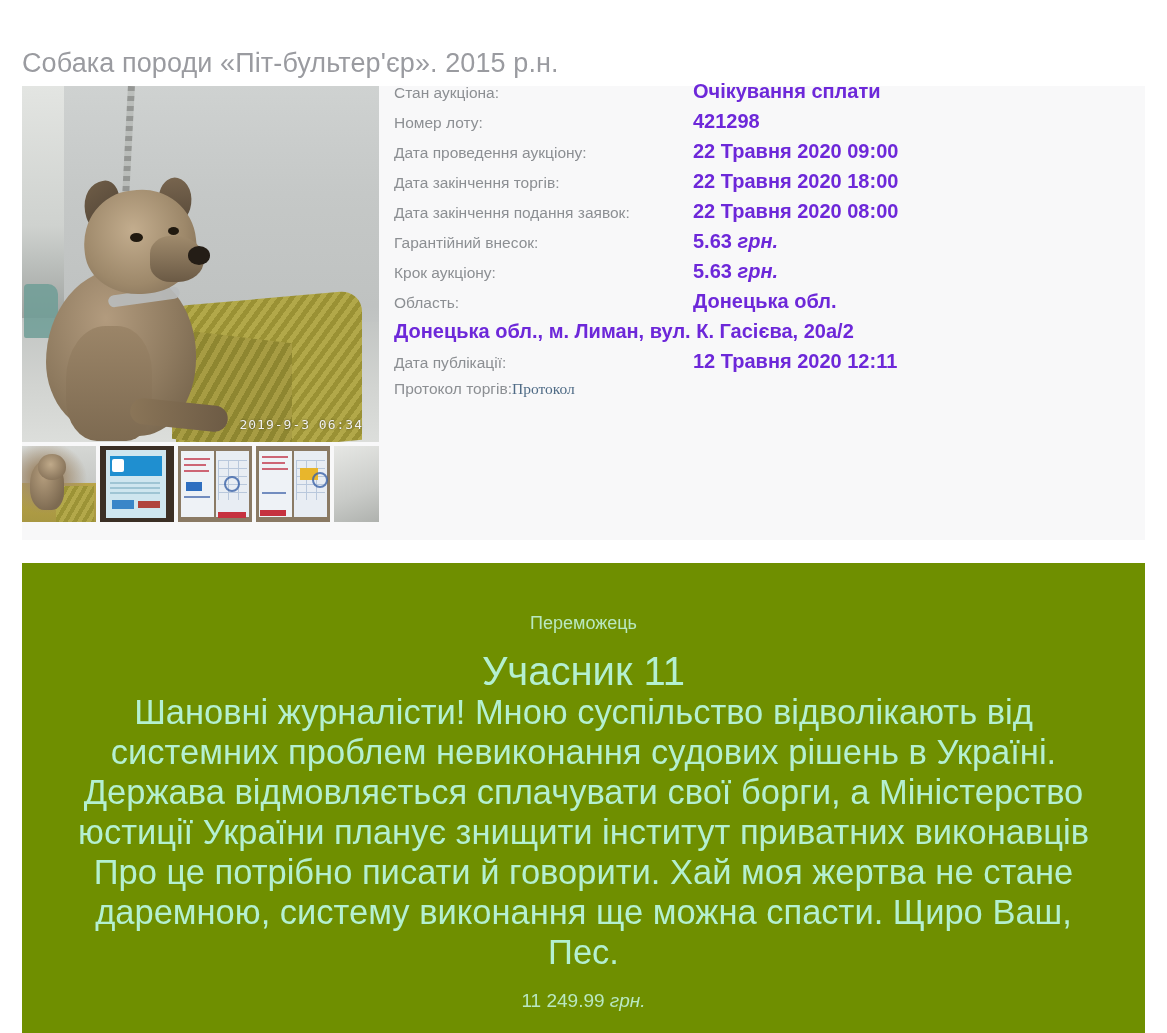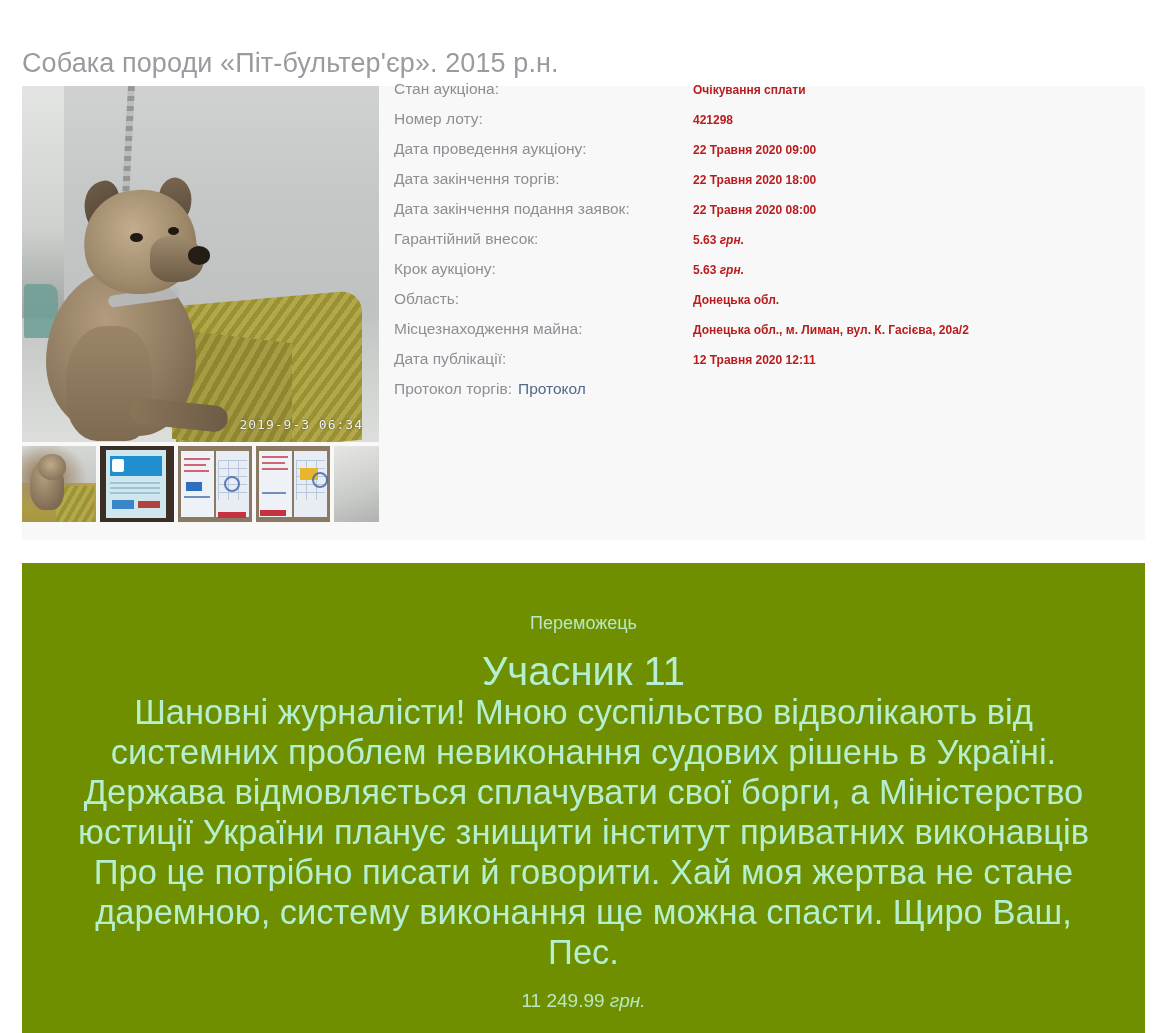--- a/index.html
+++ b/index.html
@@ -286,46 +286,46 @@
     align-items: baseline;
     height: 30px;
   }
   .row .label {
     color: #8c8f93;
     font-size: 15.5px;
     flex: 0 0 299px;
     white-space: nowrap;
   }
   .row .value {
-    color: #b91c1c;
-    font-size: 12px;
+    color: #6d28d9;
+    font-size: 20px;
     font-weight: bold;
     white-space: nowrap;
   }
   .value .cur {
     font-style: italic;
     font-weight: bold;
   }
   .protocol-row {
     display: flex;
     align-items: baseline;
     height: 30px;
   }
   .protocol-row .label {
     color: #8c8f93;
     font-size: 15.5px;
     white-space: nowrap;
   }
   .protocol-link {
     color: #4f6b86;
     font-size: 15.5px;
-    margin-left: 6px;
     text-decoration: none;
     cursor: pointer;
     white-space: nowrap;
+    font-family: Liberation Serif, serif;
   }
 
   
   .winner {
     position: absolute;
     left: 22px;
     top: 563px;
     width: 1123px;
     height: 470px;
     background: #6f8f00;
@@ -486,21 +486,20 @@
       <div class="label">Крок аукціону:</div>
       <div class="value"><span>5.63</span> <span class="cur">грн.</span></div>
     </div>
 
     <div class="row">
       <div class="label">Область:</div>
       <div class="value">Донецька обл.</div>
     </div>
 
     <div class="row">
-      <div class="label">Місцезнаходження майна:</div>
       <div class="value">Донецька обл., м. Лиман, вул. К. Гасієва, 20а/2</div>
     </div>
 
     <div class="row">
       <div class="label">Дата публікації:</div>
       <div class="value">12 Травня 2020 12:11</div>
     </div>
 
     <div class="protocol-row">
       <div class="label">Протокол торгів:</div>

